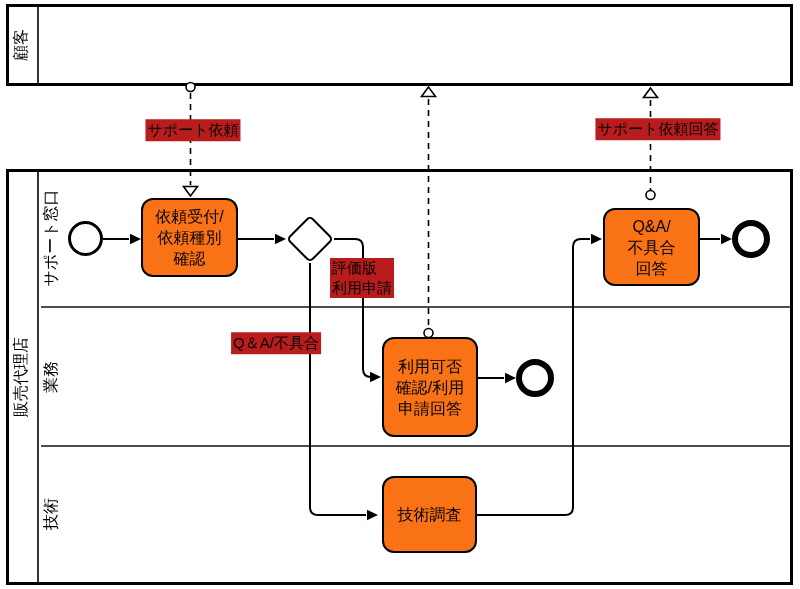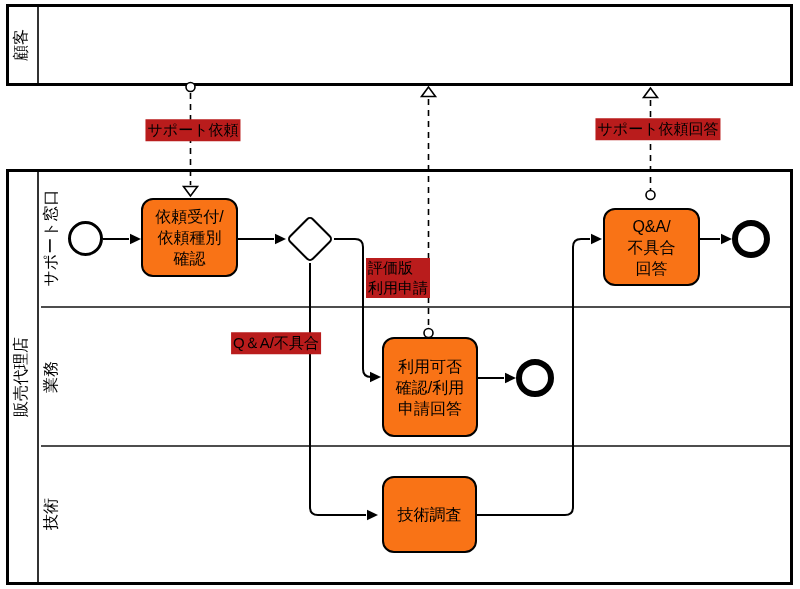--- a/index.html
+++ b/index.html
@@ -16,21 +16,21 @@
   .task{position:absolute;box-sizing:border-box;background:#f97316;border:2.5px solid #000;border-radius:12px;
         display:flex;align-items:center;justify-content:center;text-align:center;
         font-size:16px;line-height:21px;white-space:pre-line;}
   .event{position:absolute;box-sizing:border-box;background:#fff;border-radius:50%;}
   .start{width:35px;height:35px;border:3px solid #000;}
   .end{width:38px;height:38px;border:6.5px solid #000;}
   .gateway{position:absolute;width:34px;height:34px;box-sizing:border-box;background:#fff;
            border:2.5px solid #000;border-radius:5px;transform:rotate(45deg);}
   .flabel{position:absolute;transform:translate(-50%,-50%);background:#b91c1c;white-space:pre-line;
           text-align:center;font-size:15px;line-height:21.5px;padding:0 2px;}
-  .flabel.left{transform:none;text-align:left;line-height:20px;margin-left:36px;}
+  .flabel.left{transform:none;text-align:left;line-height:20px;}
 </style>
 </head>
 <body>
 
 <div id="canvas">
 
   <div class="pool" style="left:6px;top:4px;width:787px;height:82px;">
     <div class="pool-band"></div>
   </div>
 

